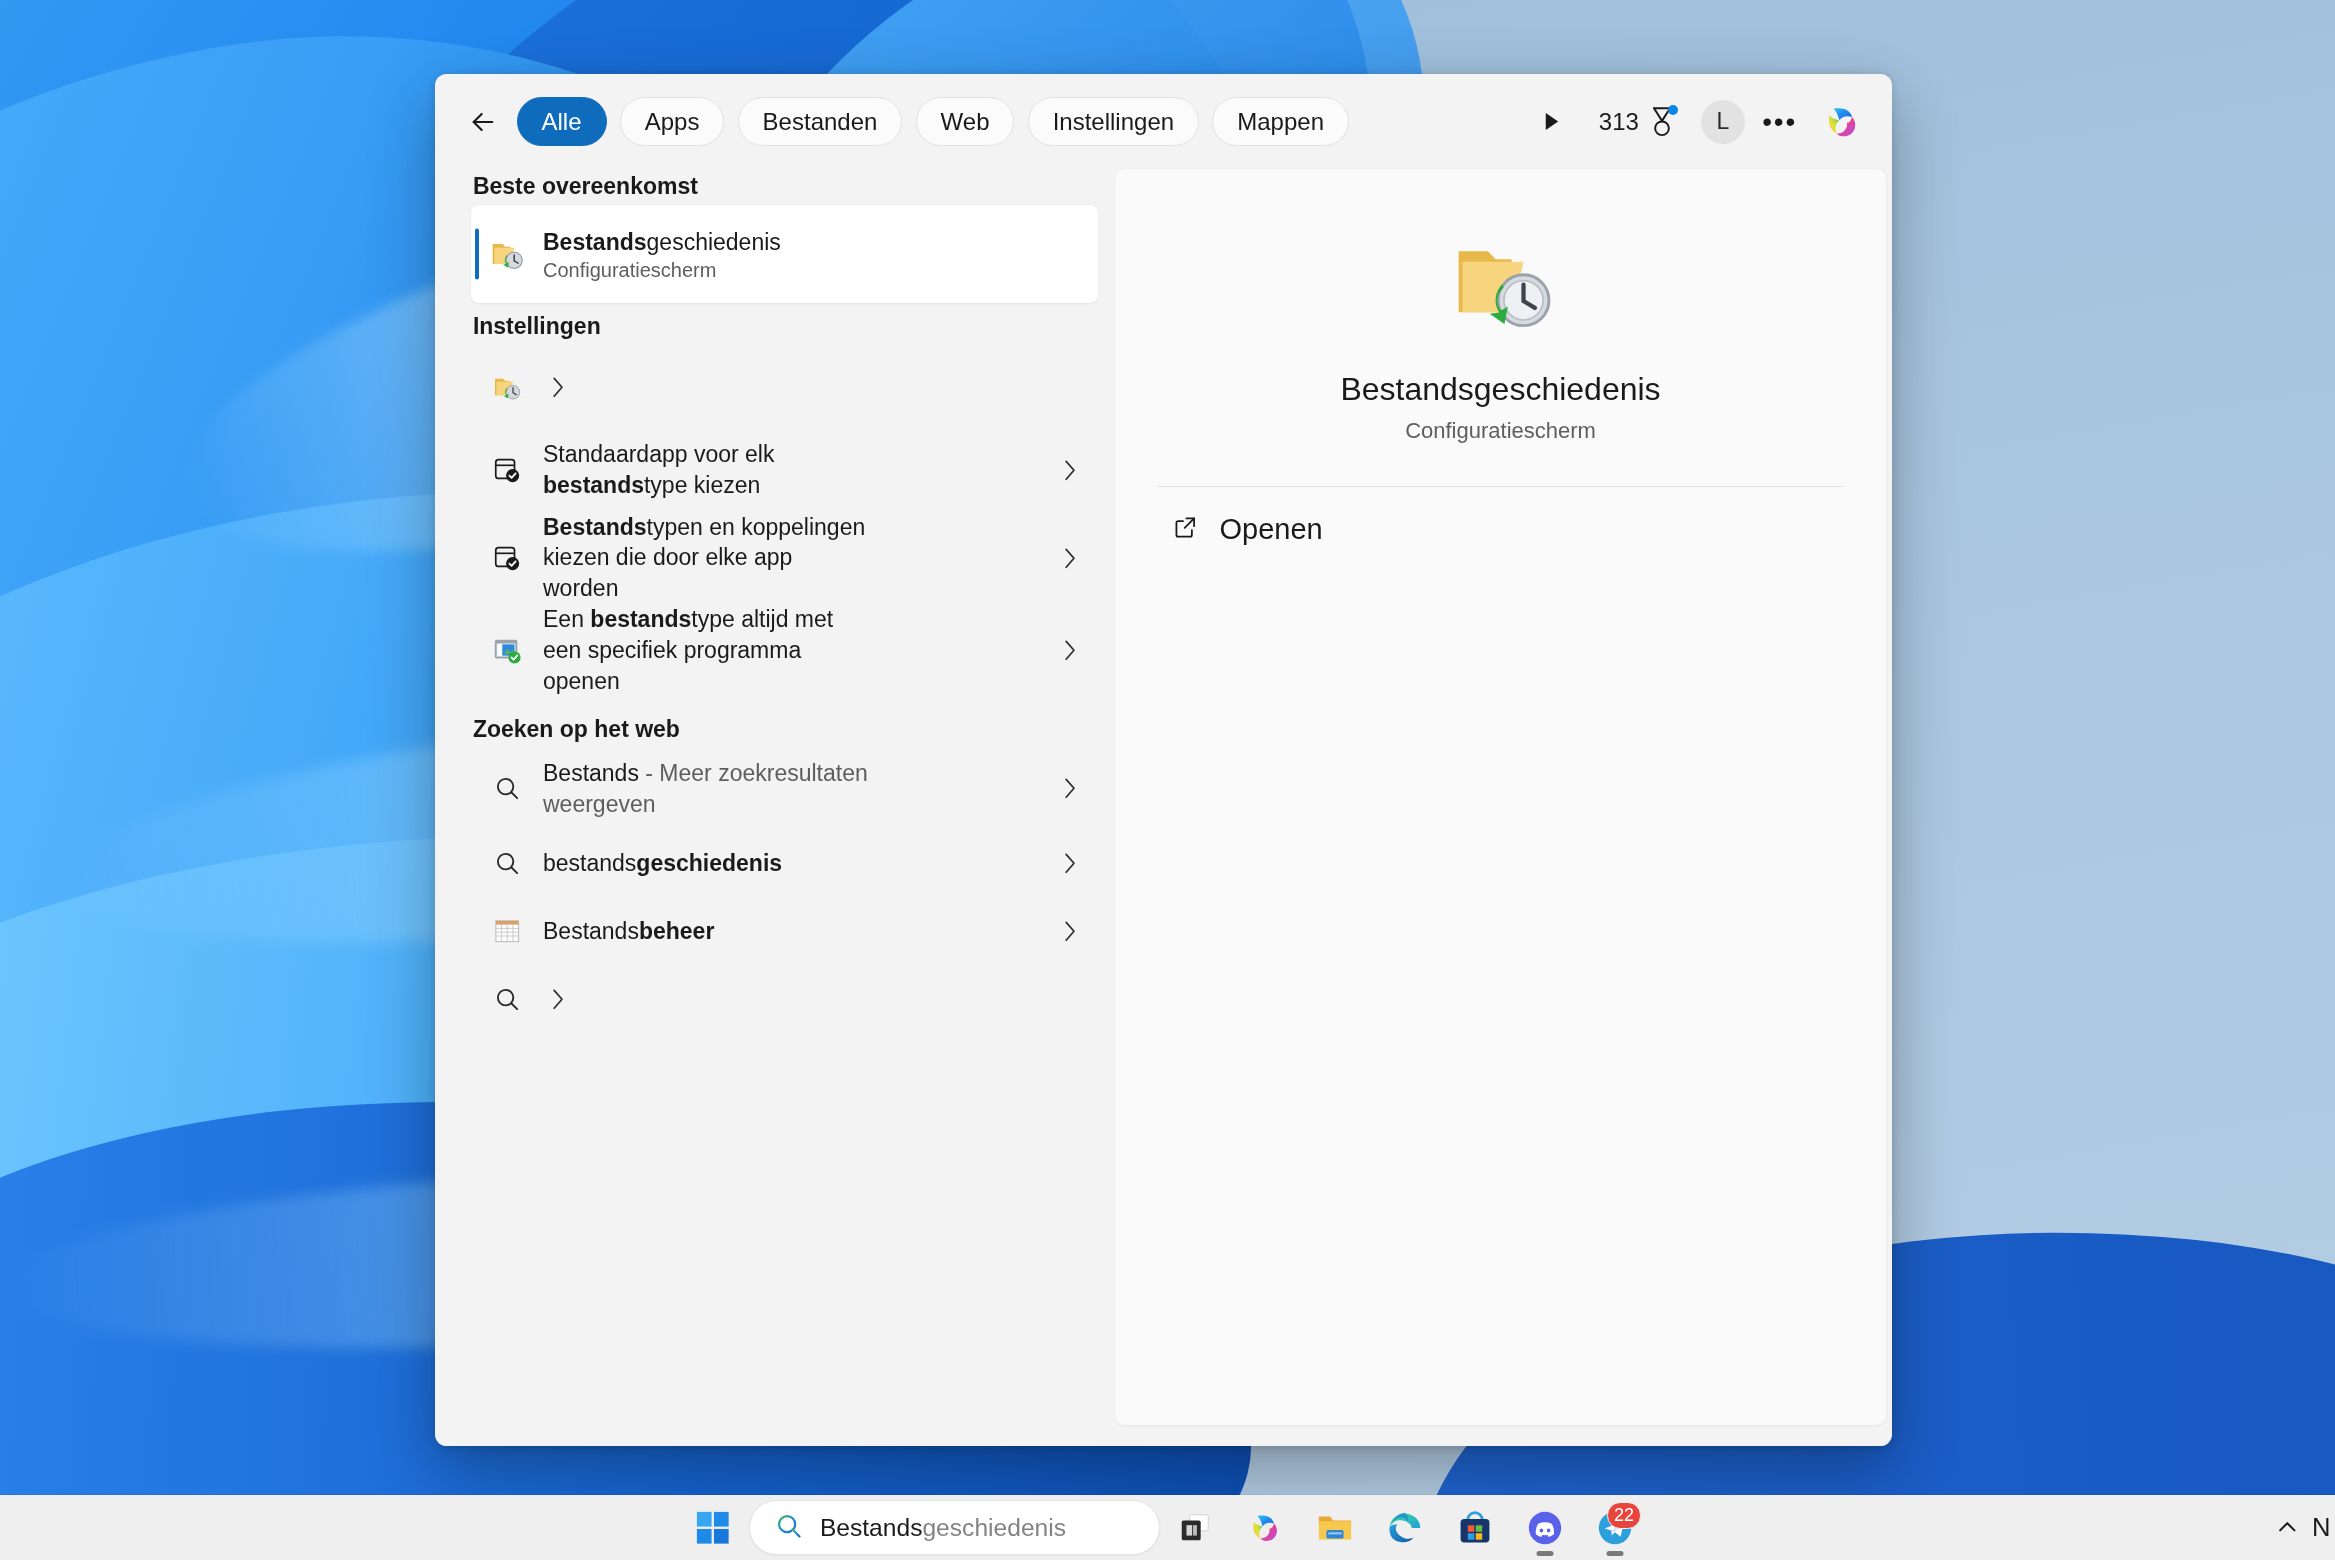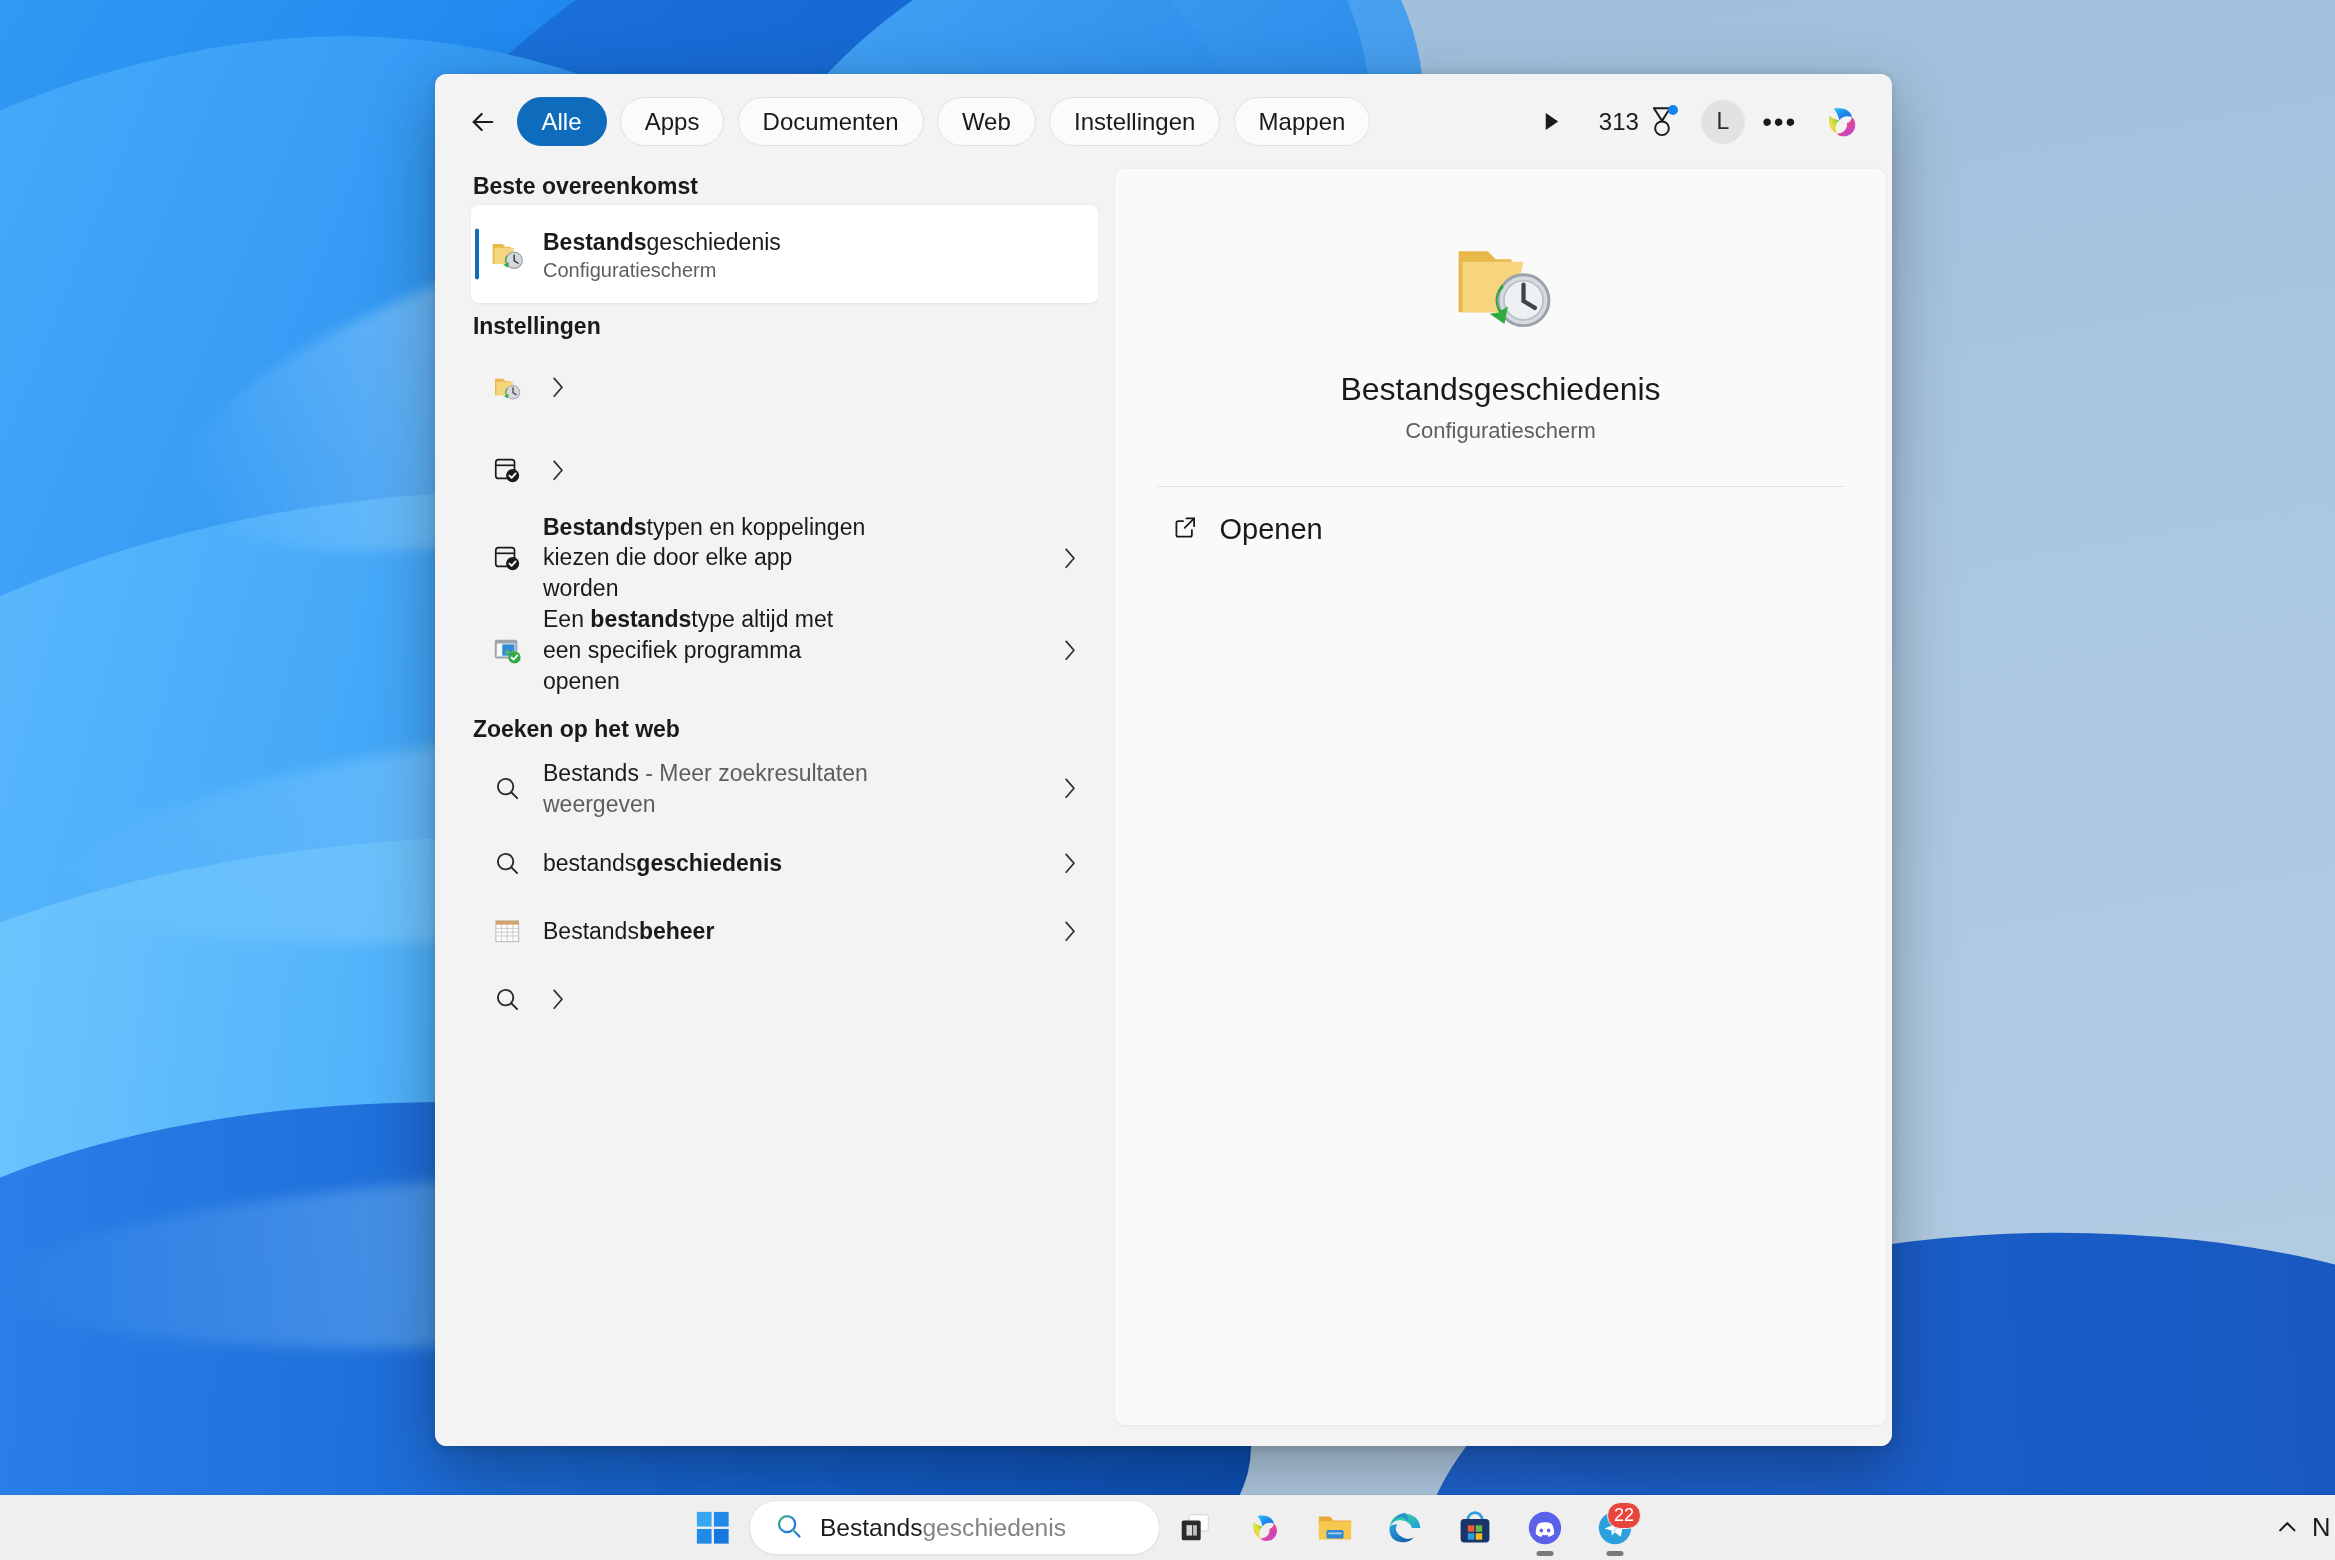--- a/index.html
+++ b/index.html
@@ -315,21 +315,21 @@
       <svg width="32" height="32" viewBox="0 0 24 24" fill="none" stroke="#1a1a1a" stroke-width="1.6" stroke-linecap="round" stroke-linejoin="round">
         <path d="M19 12H5"></path>
           <path d="M11 18l-6-6 6-6"></path>
       </svg>
     </div>
 
     <div class="chips-viewport">
       <div class="chips">
         <div class="chip active">Alle</div>
         <div class="chip">Apps</div>
-        <div class="chip">Documenten</div>
+        <div class="chip">Bestanden</div>
         <div class="chip">Web</div>
         <div class="chip">Instellingen</div>
         <div class="chip">Mappen</div>
       </div>
     </div>
 
     <div id="chips-next">
       <svg width="21" height="23" viewBox="0 0 22 24">
         <path d="M5 3 L18 12 L5 21 Z" fill="#1a1a1a"></path>
       </svg>
@@ -423,20 +423,23 @@
 
       <div class="result-row" style="min-height:83px">
         <div class="row-icon">
           <svg width="30" height="30" viewBox="0 0 32 32" fill="none" stroke="#1a1a1a" stroke-width="1.8">
             <rect x="4" y="5" width="20" height="20" rx="3"></rect>
             <path d="M4 11 h20" stroke-width="1.8"></path>
             <circle cx="22" cy="22" r="7" fill="#1a1a1a" stroke="none"></circle>
             <path d="M18.6 22 l2.3 2.3 l4.3 -4.6" stroke="#ffffff" stroke-width="1.9" stroke-linecap="round" stroke-linejoin="round"></path>
           </svg>
         </div>
+        <div class="row-text">
+          <div class="row-title" style="max-width:312px"><span>Standaardapp voor elk </span><b>bestands</b><span>type kiezen</span></div>
+        </div>
         <div class="chev">
           <svg width="17" height="24.6" viewBox="0 0 14 22" fill="none" stroke="#2b2b2b" stroke-width="1.5" stroke-linecap="round" stroke-linejoin="round">
               <path d="M4 3 l7 8 l-7 8"></path>
             </svg>
         </div>
       </div>
 
       <div class="result-row" style="min-height:83px">
         <div class="row-icon">
           <svg width="30" height="30" viewBox="0 0 32 32" fill="none" stroke="#1a1a1a" stroke-width="1.8">

